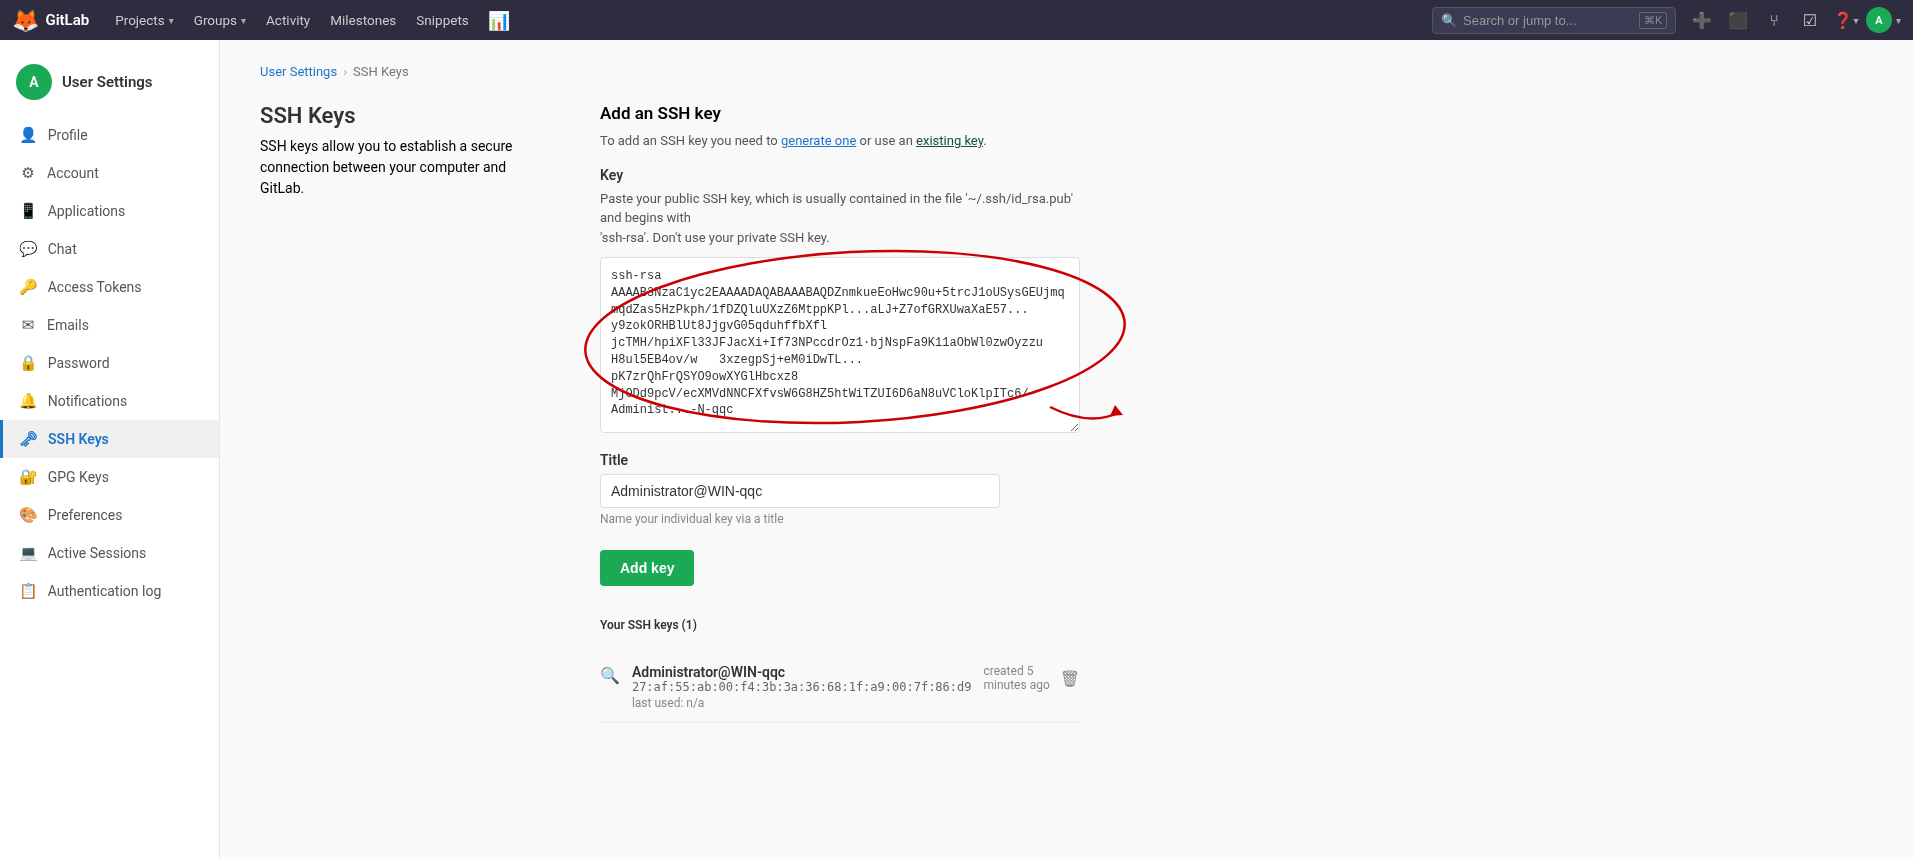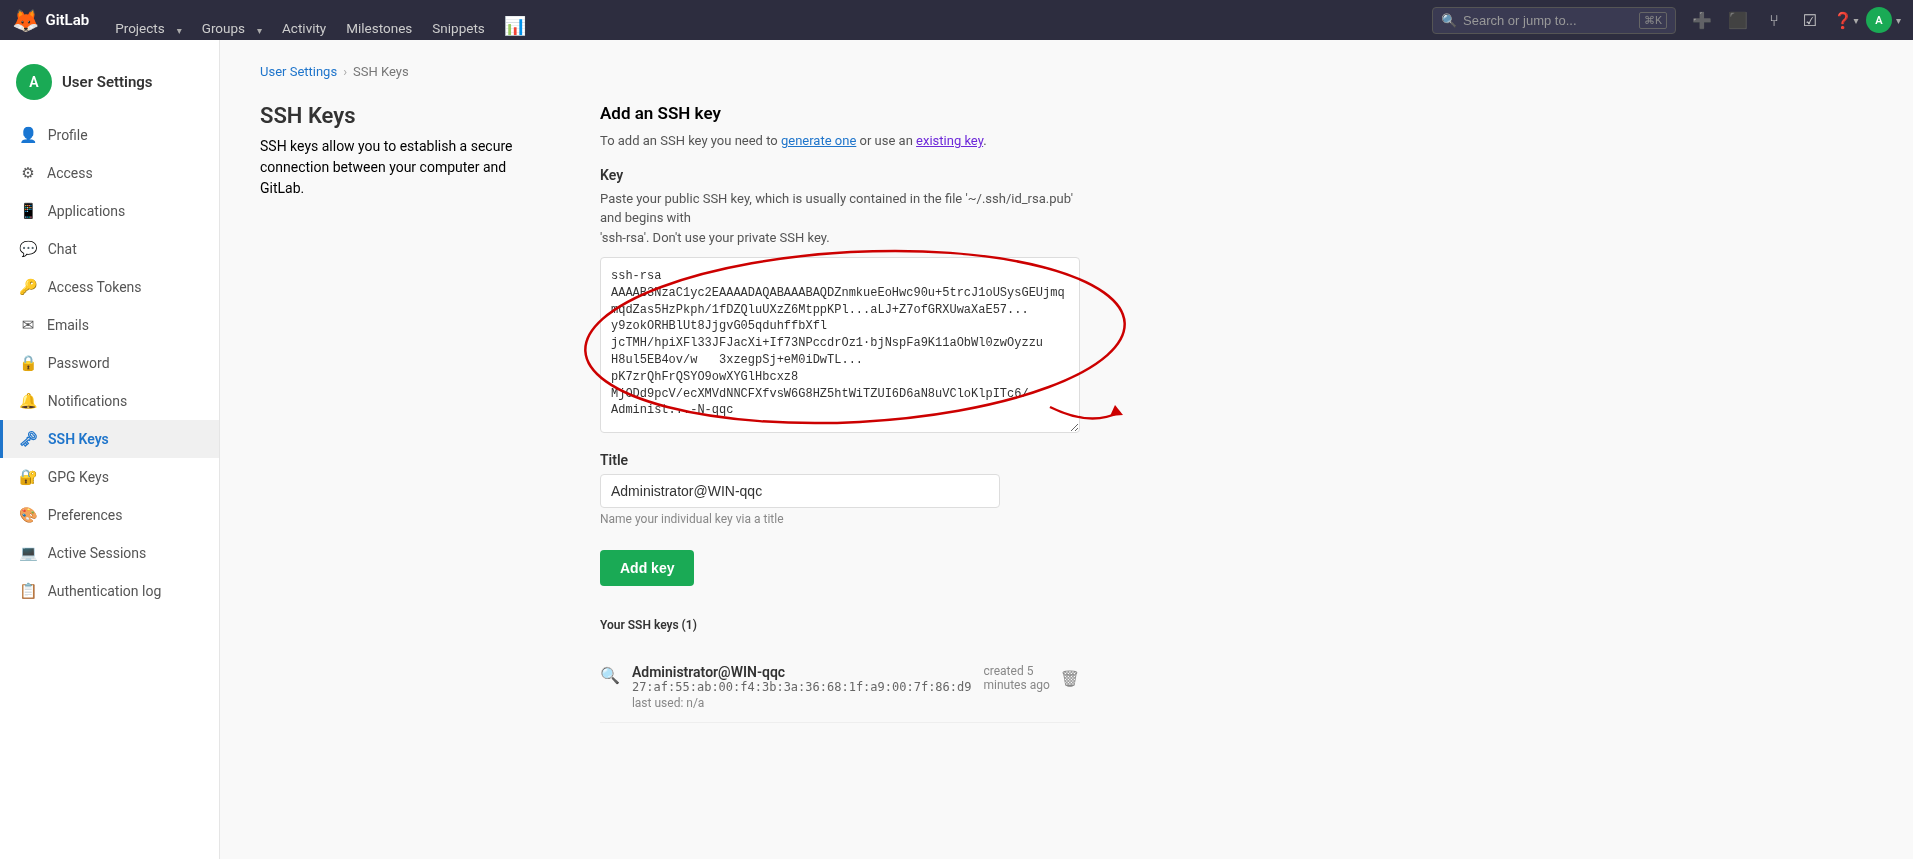--- a/index.html
+++ b/index.html
@@ -18,22 +18,22 @@
       z-index: 100;
     }
     .topnav-logo {
       display: flex; align-items: center; gap: 6px;
       color: #fff; font-size: 15px; font-weight: 600;
       margin-right: 16px; text-decoration: none;
     }
     .topnav-logo .gitlab-icon { color: #fc6d26; font-size: 22px; }
     .topnav-item {
       color: #ccc; padding: 0 10px; height: 32px;
-      display: flex; align-items: flex-end; cursor: pointer;
-      font-size: 13.5px; gap: 12px; white-space: nowrap;
+      display: flex; align-items: center; cursor: pointer;
+      font-size: 13.5px; gap: 4px; white-space: nowrap;
     }
     .topnav-right { margin-left: auto; display: flex; align-items: center; gap: 4px; }
     .topnav-search {
       display: flex; align-items: center; background: #3a3a52;
       border: 1px solid #555; border-radius: 4px;
       padding: 4px 8px; gap: 6px; margin-right: 6px;
     }
     .topnav-search input {
       background: transparent; border: none; outline: none;
       color: #ccc; font-size: 13px; width: 170px;
@@ -200,21 +200,21 @@
       <span class="sidebar-title">User Settings</span>
     </div>
     <nav class="sidebar-nav">
 
       <a class="sidebar-item" href="#">
         <span class="sidebar-icon">👤</span>
         <span>Profile</span>
       </a>
       <a class="sidebar-item" href="#">
         <span class="sidebar-icon">⚙</span>
-        <span>Access</span>
+        <span>Account</span>
       </a>
       <a class="sidebar-item" href="#">
         <span class="sidebar-icon">📱</span>
         <span>Applications</span>
       </a>
       <a class="sidebar-item" href="#">
         <span class="sidebar-icon">💬</span>
         <span>Chat</span>
       </a>
       <a class="sidebar-item" href="#">
@@ -272,21 +272,21 @@
           <span>connection between your computer and GitLab.</span>
         </p>
       </div>
 
       <div style="flex:1; position: relative;">
         <div style="font-weight:600; font-size:17px; color:#000000; margin-bottom:8px;">Add an SSH key</div>
         <p style="font-size:13px; color:#555; margin-bottom:16px; line-height:1.5;">
           <span>To add an SSH key you need to</span>
           <a href="#" style="color:#1f75cb;">generate one</a>
           <span>or use an</span>
-          <a href="#" style="color:#6d28d9;margin-top:48px;">existing key</a>.
+          <a href="#" style="color:#14532d;margin-top:48px;">existing key</a>.
         </p>
 
         <div class="form-group">
           <label class="form-label">Key</label>
           <p style="font-size:13px; color:#555; margin-bottom:10px; line-height:1.5;">
             <span>Paste your public SSH key, which is usually contained in the file '~/.ssh/id_rsa.pub' and begins with</span><br>
             <span>'ssh-rsa'. Don't use your private SSH key.</span>
           </p>
           <div class="annotation-wrapper">
             <textarea class="key-textarea" style="">ssh-rsa

